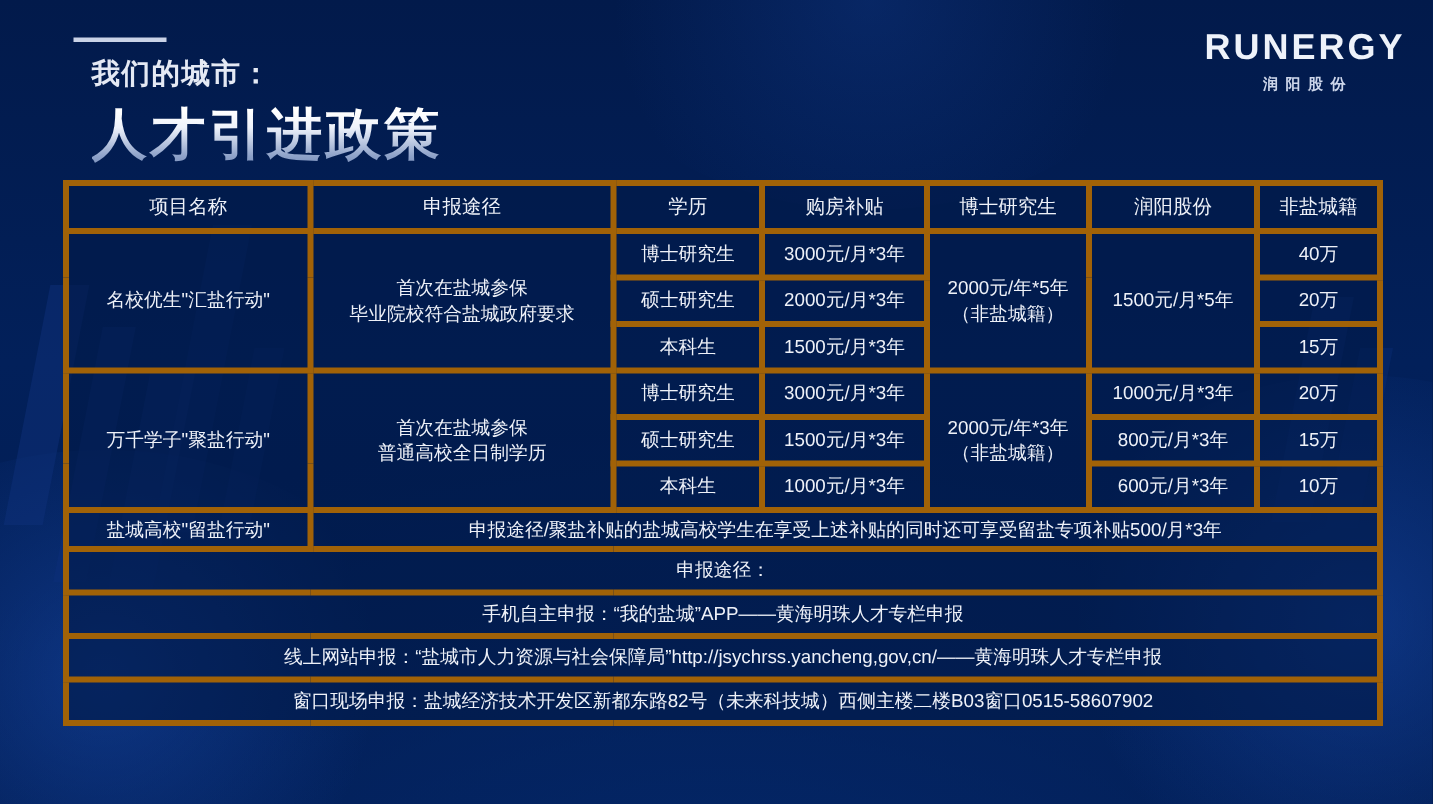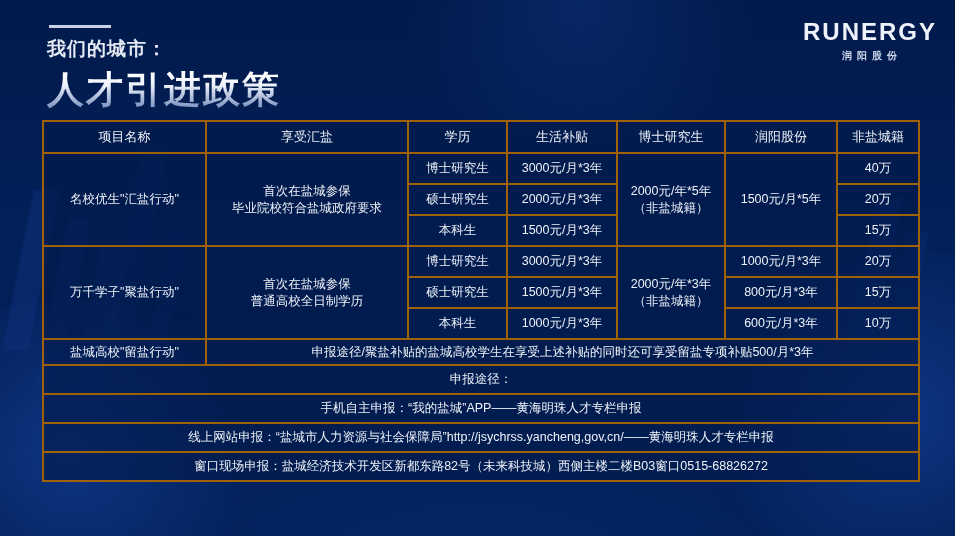--- a/index.html
+++ b/index.html
@@ -62,21 +62,21 @@
     display: flex; align-items: baseline; flex-direction: column;
   }
   #title-small {
     font-size: 19px; letter-spacing: 1px;
     color: #e4e9f4; font-weight: 600;
     padding-bottom: 3px;
   }
   #title-big {
     font-size: 37px; font-weight: 800;
     letter-spacing: 2px;
-    margin-left: 0;
+    margin-left: 14px;
     background: linear-gradient(180deg,#ffffff 18%, #eef2fb 40%, #8ea2c9 78%, #6f86b4 100%);
     -webkit-background-clip: text; background-clip: text;
     -webkit-text-fill-color: transparent; color: transparent;
   }
   
   #logo { position: absolute; right: 18px; top: 18px; text-align: center; }
   #logo-word {
     font-size: 24px; font-weight: 700; letter-spacing: 2.0px;
     color: #eef2fa;
     font-family: "Liberation Sans", sans-serif;
@@ -87,21 +87,21 @@
   }
 
   
   #policy-table {
     position: absolute; left: 42px; top: 120px;
     width: 876px;
     border-collapse: collapse;
     table-layout: fixed;
   }
   #policy-table td, #policy-table th {
-    border: 2px solid #a16207;
+    border: 4px solid #a16207;
     color: #eef1f8;
     text-align: center;
     font-size: 12.5px;
     font-weight: 400;
     line-height: 1.35;
     padding: 2px 4px;
     background: rgba(2,26,73,0.62);
   }
   #policy-table thead th {
     height: 32px;
@@ -162,23 +162,23 @@
       <col class="c-cond">
       <col class="c-edu">
       <col class="c-life">
     <col class="c-trip">
       <col class="c-rent">
       <col class="c-buy">
   </colgroup>
   <thead>
     <tr>
       <th>项目名称</th>
-      <th>享受汇盐</th>
+      <th>申报途径</th>
       <th>学历</th>
-      <th>生活补贴</th>
+      <th>购房补贴</th>
       <th>博士研究生</th>
       <th>润阳股份</th>
       <th>非盐城籍</th>
     </tr>
   </thead>
   <tbody>
 
     <tr class="r-money">
       <td rowspan="3">名校优生"汇盐行动"</td>
       <td rowspan="3">
@@ -241,16 +241,16 @@
     <tr class="row-note">
       <td colspan="7">申报途径：</td>
     </tr>
     <tr class="row-note">
       <td colspan="7">手机自主申报：“我的盐城”APP——黄海明珠人才专栏申报</td>
     </tr>
     <tr class="row-note">
       <td colspan="7">线上网站申报：“盐城市人力资源与社会保障局”http://jsychrss.yancheng,gov,cn/——黄海明珠人才专栏申报</td>
     </tr>
     <tr class="row-note">
-      <td colspan="7">窗口现场申报：盐城经济技术开发区新都东路82号（未来科技城）西侧主楼二楼B03窗口0515-68826272</td>
+      <td colspan="7">窗口现场申报：盐城经济技术开发区新都东路82号（未来科技城）西侧主楼二楼B03窗口0515-58607902</td>
     </tr>
   </tbody>
 </table>
 
 </body></html>

